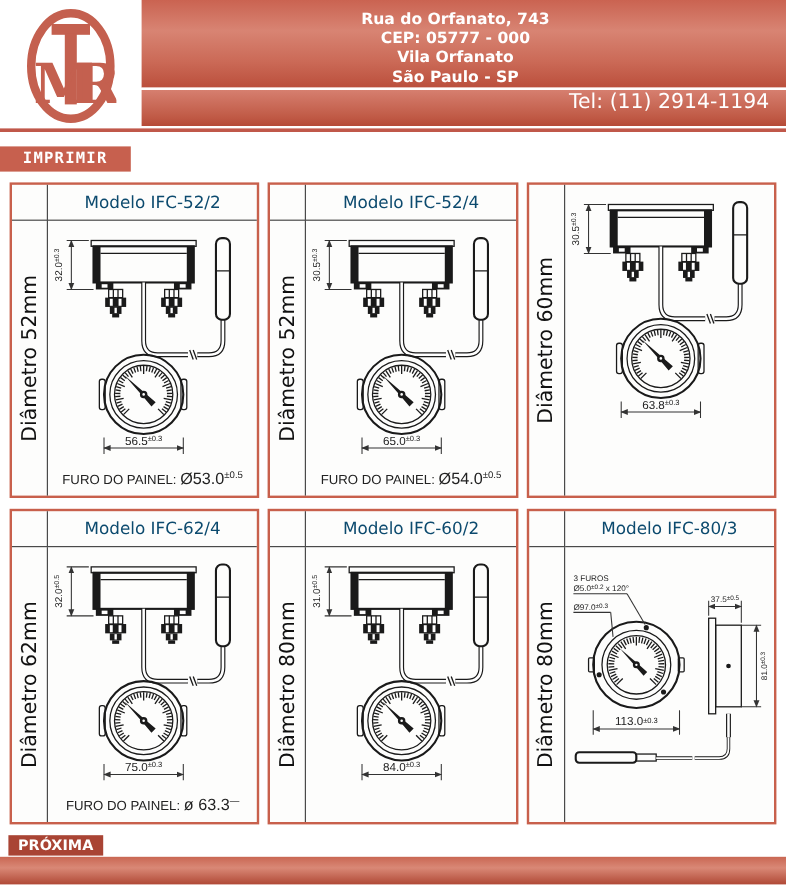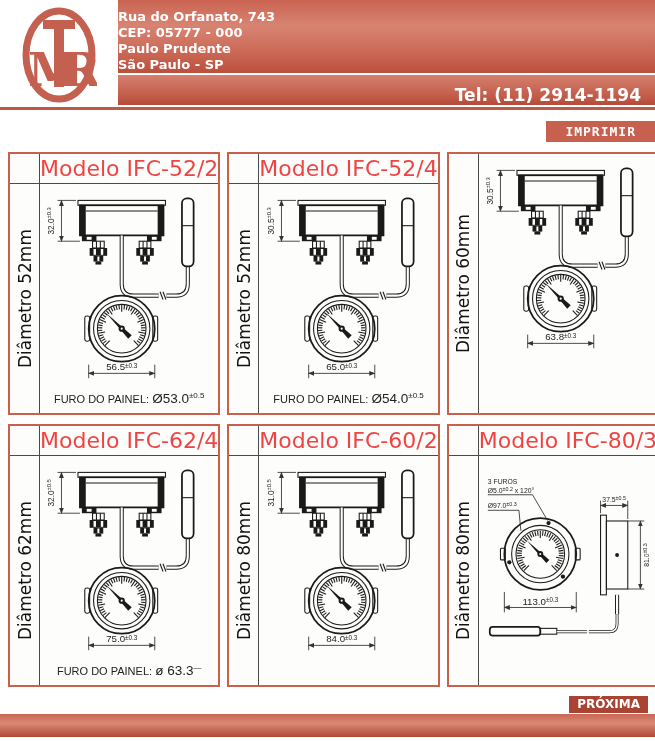--- a/index.html
+++ b/index.html
@@ -4,40 +4,40 @@
 <style>
   *{margin:0;padding:0;box-sizing:border-box}
   html,body{background:#fff}
   body{width:655px;height:741px;margin:0 auto;font-family:"DejaVu Sans",sans-serif;overflow:hidden}
 
   
   .header{display:flex;height:105px}
   .logo-box{width:118px;background:#fff;display:flex;align-items:flex-start;justify-content:center;padding-top:6px}
   .header-right{flex:1;display:flex;flex-direction:column}
   .band-top{flex:1;background:linear-gradient(180deg,#ca6351 0%,#d88473 35%,#cb6a57 70%,#bb4f3c 100%);
-            text-align:left;padding:9px 14px 0 0;color:#fff;font-weight:bold;font-size:13px;line-height:16px}
+            text-align:center;padding:9px 14px 0 0;color:#fff;font-weight:bold;font-size:13px;line-height:16px}
   .band-tel{height:33px;border-top:2px solid #fff;
             background:linear-gradient(180deg,#d67f6f 0%,#c05a46 75%,#b54a37 100%);
-            display:flex;align-items:flex-end;justify-content:flex-end;padding-right:14px;
-            color:#fff;font-weight:bold;font-size:17px}
+            display:flex;align-items:flex-start;justify-content:flex-end;padding-right:14px;
+            color:#fff;font-weight:normal;font-size:17px}
   .red-rule{height:3px;background:#c0584a;margin-top:2px}
 
   
-  .toolbar{text-align:right;margin-top:11px;height:23px}
+  .toolbar{text-align:left;margin-top:11px;height:23px}
   .imprimir{display:inline-block;background:#c7604e;color:#fff;cursor:pointer;
             font-family:"DejaVu Sans Mono",monospace;font-weight:bold;font-size:13px;
             letter-spacing:1px;padding:3px 19px;text-decoration:none}
 
   
   .grid{display:grid;grid-template-columns:repeat(3,1fr);gap:9px 7px;margin:8px 8px 0}
   .cell{border:2px solid #c8604c;height:263px;display:flex;flex-direction:column;background:#fdfdfc}
   .cell-title-row{display:flex;height:30px;flex:0 0 30px}
   .corner{width:30px;border-right:1px solid #4a4a4a;border-bottom:1px solid #4a4a4a}
   .title{flex:1;border-bottom:1px solid #4a4a4a;display:flex;align-items:center;justify-content:center;
-         font-size:22px;color:#ef4444;white-space:nowrap}
+         font-size:14px;color:#0c4a6e;white-space:nowrap}
   .cell-body{flex:1;display:flex;min-height:0}
   .strip{width:30px;flex:0 0 30px;border-right:1px solid #4a4a4a;display:flex;align-items:center;justify-content:center}
   .strip span{writing-mode:vertical-rl;transform:rotate(180deg);font-size:17px;color:#111;white-space:nowrap}
   .draw{flex:1;display:flex;flex-direction:column;align-items:center;padding-top:2px;min-width:0}
   .tech{width:172px;height:194px;flex:0 0 auto}
   .furo{margin-top:auto;padding-bottom:7px;font-family:Liberation Sans, sans-serif;
         font-size:11px;color:#222;white-space:nowrap}
   .furo .furo-value{font-size:13.5px}
   .furo sup{font-size:8px;vertical-align:super}
 
@@ -54,21 +54,21 @@
   .tech g[data-ticks] line{stroke:#1a1a1a;stroke-width:1.1}
   .tech text{fill:#222;font-family:"Liberation Sans",sans-serif}
   .tech .dtxt{font-size:8.5px}
   .tech .dtol{font-size:6px}
   .tech .wtxt{font-size:10px}
   .tech .wtol{font-size:6.5px}
   .tech .atxt{font-size:7px}
   .tech .atol{font-size:5.5px}
 
   
-  .proxima-row{text-align:right;margin:6px 7px 0;height:18px}
+  .proxima-row{text-align:left;margin:6px 7px 0;height:18px}
   .proxima{display:inline-block;background:#a94434;color:#fff;cursor:pointer;font-weight:bold;
            font-size:12px;padding:1px 8px 2px;text-decoration:none}
   .footer-bar{height:23px;margin-top:3px;background:linear-gradient(180deg,#c96753 0%,#d98876 40%,#b04936 100%)}
 </style>
 </head>
 <body>
 
 <svg width="0" height="0" style="position:absolute" aria-hidden="true">
   <defs>
     <marker id="arr" viewBox="0 0 10 10" refX="9" refY="5" markerWidth="7" markerHeight="7" orient="auto-start-reverse">
@@ -84,21 +84,21 @@
       <rect x="22" y="13" width="32" height="9" fill="#c4604f"></rect>
       <rect x="33" y="21" width="10" height="59" fill="#c4604f"></rect>
       <text x="7" y="79" font-family="DejaVu Serif, serif" font-weight="bold" font-size="46" fill="#c4604f">M</text>
       <text x="41" y="79" font-family="DejaVu Serif, serif" font-weight="bold" font-size="46" fill="#c4604f">R</text>
     </svg>
   </div>
   <div class="header-right">
     <div class="band-top">
       <div>Rua do Orfanato, 743</div>
       <div>CEP: 05777 - 000</div>
-      <div>Paulo Prudente</div>
+      <div>Vila Orfanato</div>
       <div>São Paulo - SP</div>
     </div>
     <div class="band-tel">
       <span>Tel: (11) 2914-1194</span>
     </div>
   </div>
 </div>
 <div class="red-rule"></div>
 
 <div class="toolbar">

